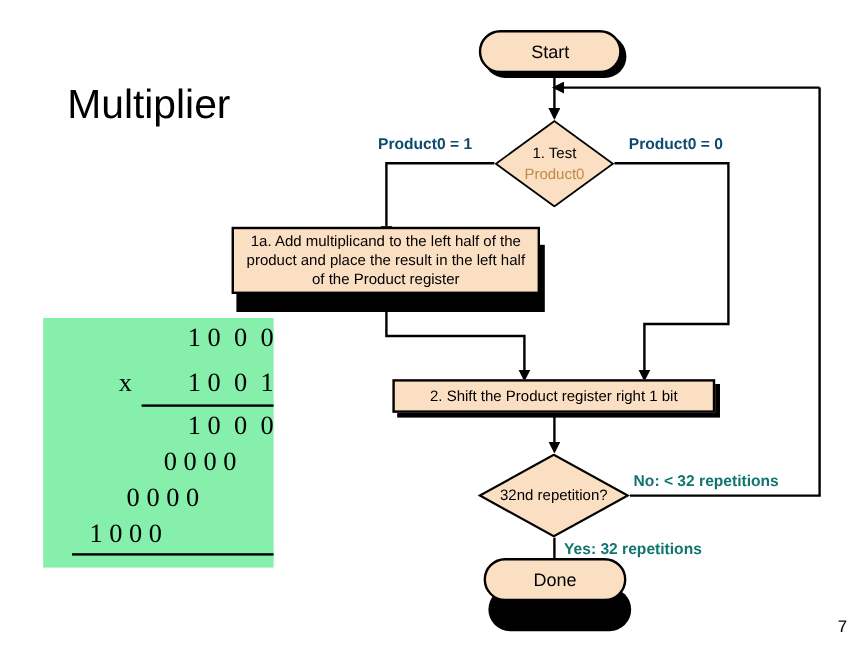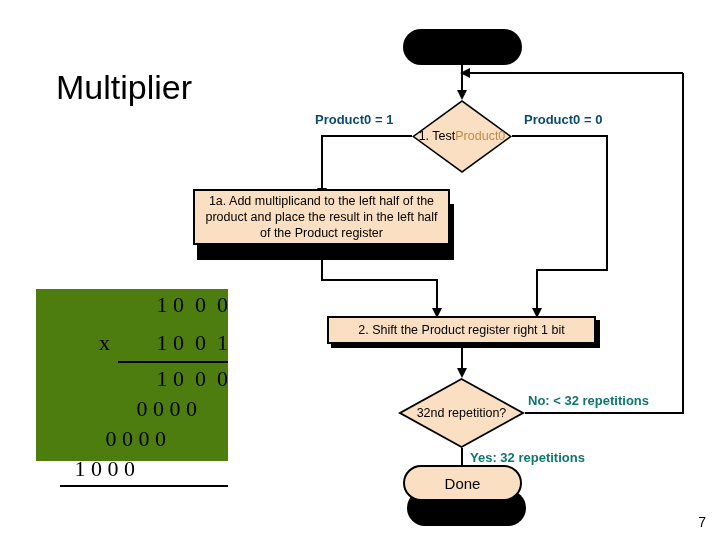--- a/index.html
+++ b/index.html
@@ -33,24 +33,24 @@
     right: 14px;
     bottom: 10px;
     font-size: 14px;
     color: #000000;
   }
 
   
   #binary-panel {
     position: absolute;
     left: 36px;
-    top: 289px;
+    top: 265px;
     width: 192px;
-    height: 172px;
-    background: #4d7c0f;
+    height: 208px;
+    background: #86efac;
   }
   .bin-row {
     position: absolute;
     height: 28px;
     line-height: 28px;
     font-family: "Liberation Serif", serif;
     font-size: 22px;
     color: #000000;
     white-space: pre;
     letter-spacing: 0px;
@@ -93,20 +93,21 @@
     position: absolute;
     left: 0; top: 0;
     width: 100%; height: 100%;
     background: #fbdfc2;
   }
   .diamond-label {
     position: absolute;
     left: 0; top: 0;
     width: 100%; height: 100%;
     display: flex;
+    flex-direction: column;
     align-items: center;
     justify-content: center;
     text-align: right;
     font-size: 12.5px;
     line-height: 1.3;
     pointer-events: none;
   }
   .tan-text { color: #c08a4a; }
 
   
@@ -172,20 +173,23 @@
 
       <line x1="462" y1="344" x2="462" y2="376" marker-end="url(#arrow)"></line>
 
       <polyline points="525,413 683,413 683,73"></polyline>
 
       <line x1="462" y1="448" x2="462" y2="484" marker-end="url(#arrow)"></line>
     </g>
   </svg>
 
   <div class="shadow" style="left:403px; top:29px; width:119px; height:36px; border-radius:26px;"></div>
+  <div class="node terminal" style="left:399px; top:25px; width:119px; height:36px;">
+    <span>Start</span>
+  </div>
 
   <div class="diamond-wrap" style="left:412px; top:100px; width:100px; height:73px;">
     <div class="diamond-shape" style="clip-path: polygon(50% 0%, 100% 50%, 50% 100%, 0% 50%); background:#000000;"></div>
     <div class="diamond-shape" style="clip-path: polygon(50% 2.6%, 97.5% 50%, 50% 97.4%, 2.5% 50%);"></div>
     <div class="diamond-label">
       <span>1. Test</span>
       <span class="tan-text">Product0</span>
     </div>
   </div>
 

